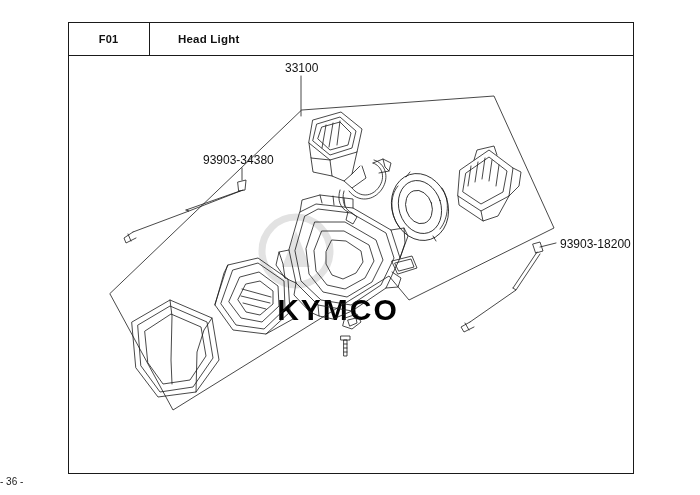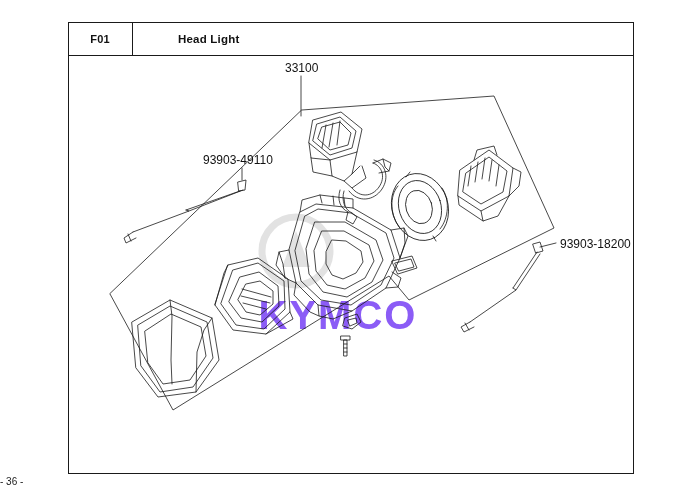--- a/index.html
+++ b/index.html
@@ -37,21 +37,21 @@
     top: 22px;
     width: 566px;
     height: 34px;
     box-sizing: border-box;
     border-bottom: 1px solid #1a1a1a;
   }
   .title-code-cell {
     position: absolute;
     left: 0;
     top: 0;
-    width: 65px;
+    width: 82px;
     height: 33px;
     box-sizing: border-box;
     border-right: 1px solid #1a1a1a;
     display: flex;
     align-items: center;
     justify-content: center;
   }
   .title-code {
     font-size: 11px;
     font-weight: bold;
@@ -88,23 +88,23 @@
     width: 200px;
     height: 130px;
     pointer-events: none;
   }
   .wm-text {
     position: absolute;
     left: 0;
     top: 88px;
     width: 200px;
     text-align: center;
-    font-size: 40px;
+    font-size: 30px;
     font-weight: bold;
-    color: #8b5cf6;
+    color: #000000;
     letter-spacing: 2px;
   }
   
   .lbl {
     position: absolute;
     font-size: 12px;
     color: #111;
     white-space: nowrap;
   }
   .lbl-33100 { left: 285px; top: 61px; }
@@ -278,18 +278,18 @@
         <line x1="540" y1="254" x2="516" y2="290"></line>
         <path d="M513 288 L516 290 L470 322"></path>
         <path d="M470 322 L461 327 L464 332 L474 327"></path>
         <line x1="465" y1="323" x2="469" y2="330"></line>
       </g>
 
     </g>
   </svg>
 
   <div class="lbl lbl-33100">33100</div>
-  <div class="lbl lbl-34380">93903-49110</div>
+  <div class="lbl lbl-34380">93903-34380</div>
   <div class="lbl lbl-35280">93903-18200</div>
 
   <div class="page-number">- 36 -</div>
 
 </div>
 
 </body></html>

